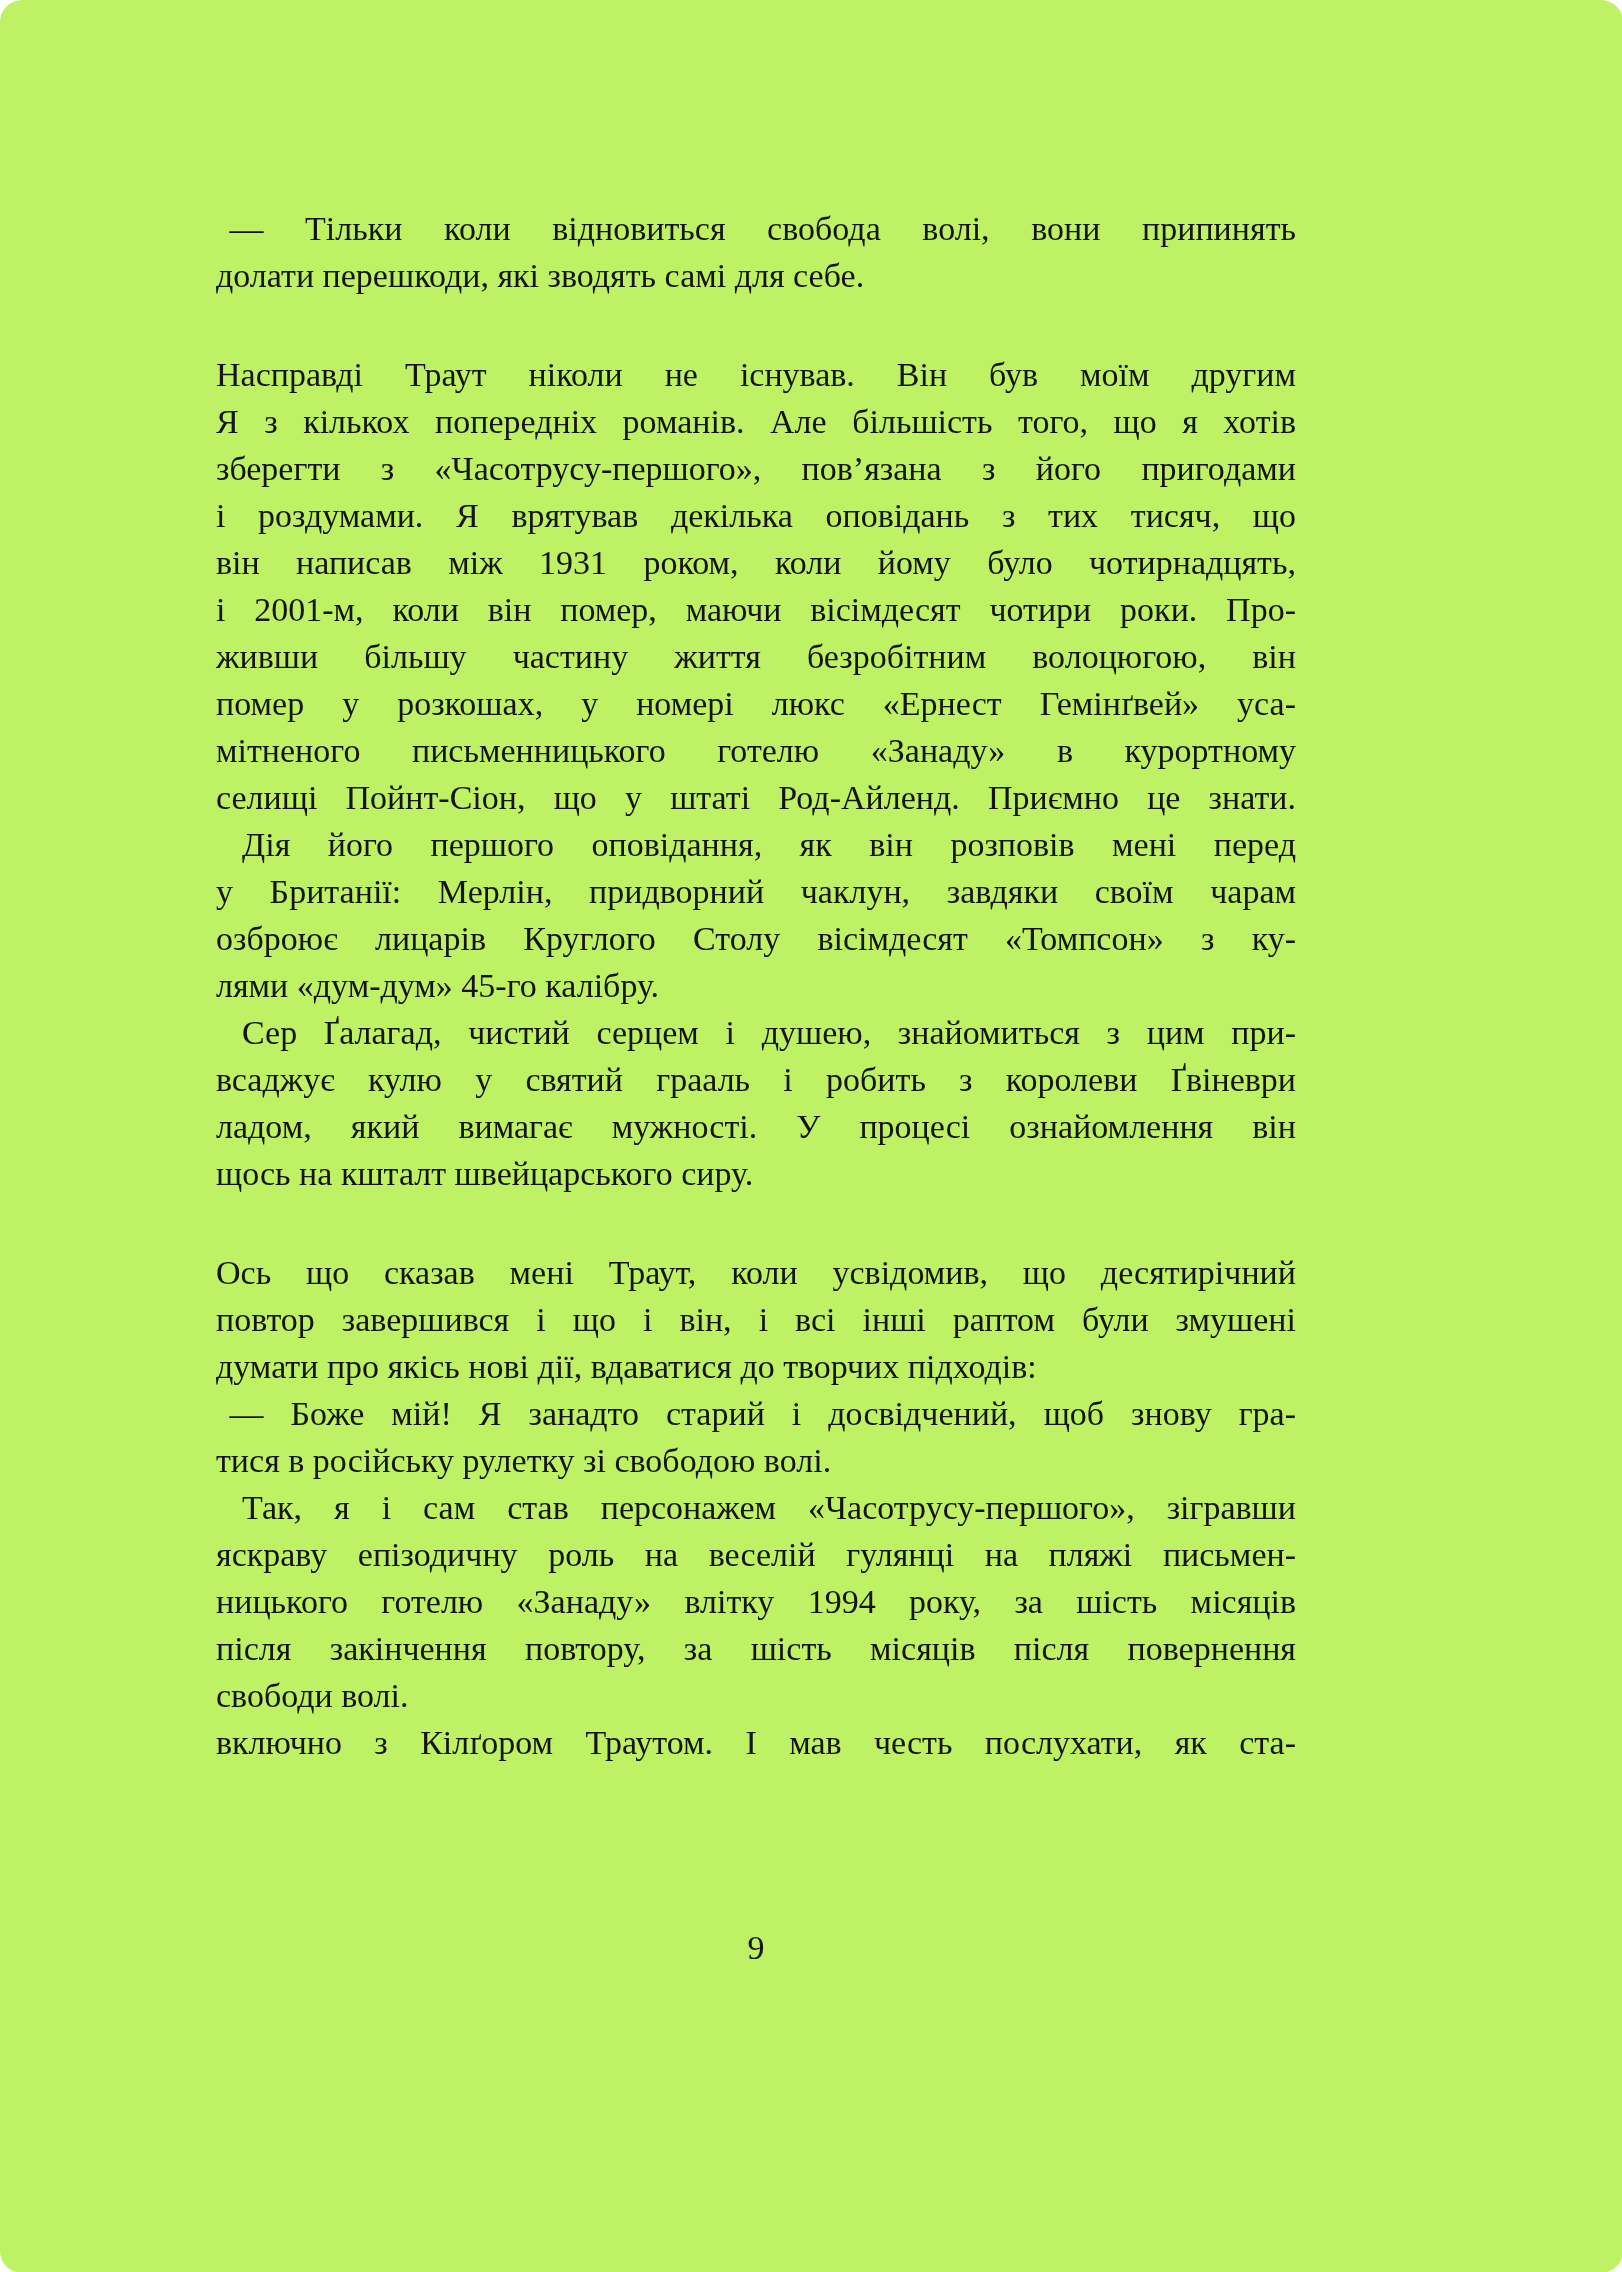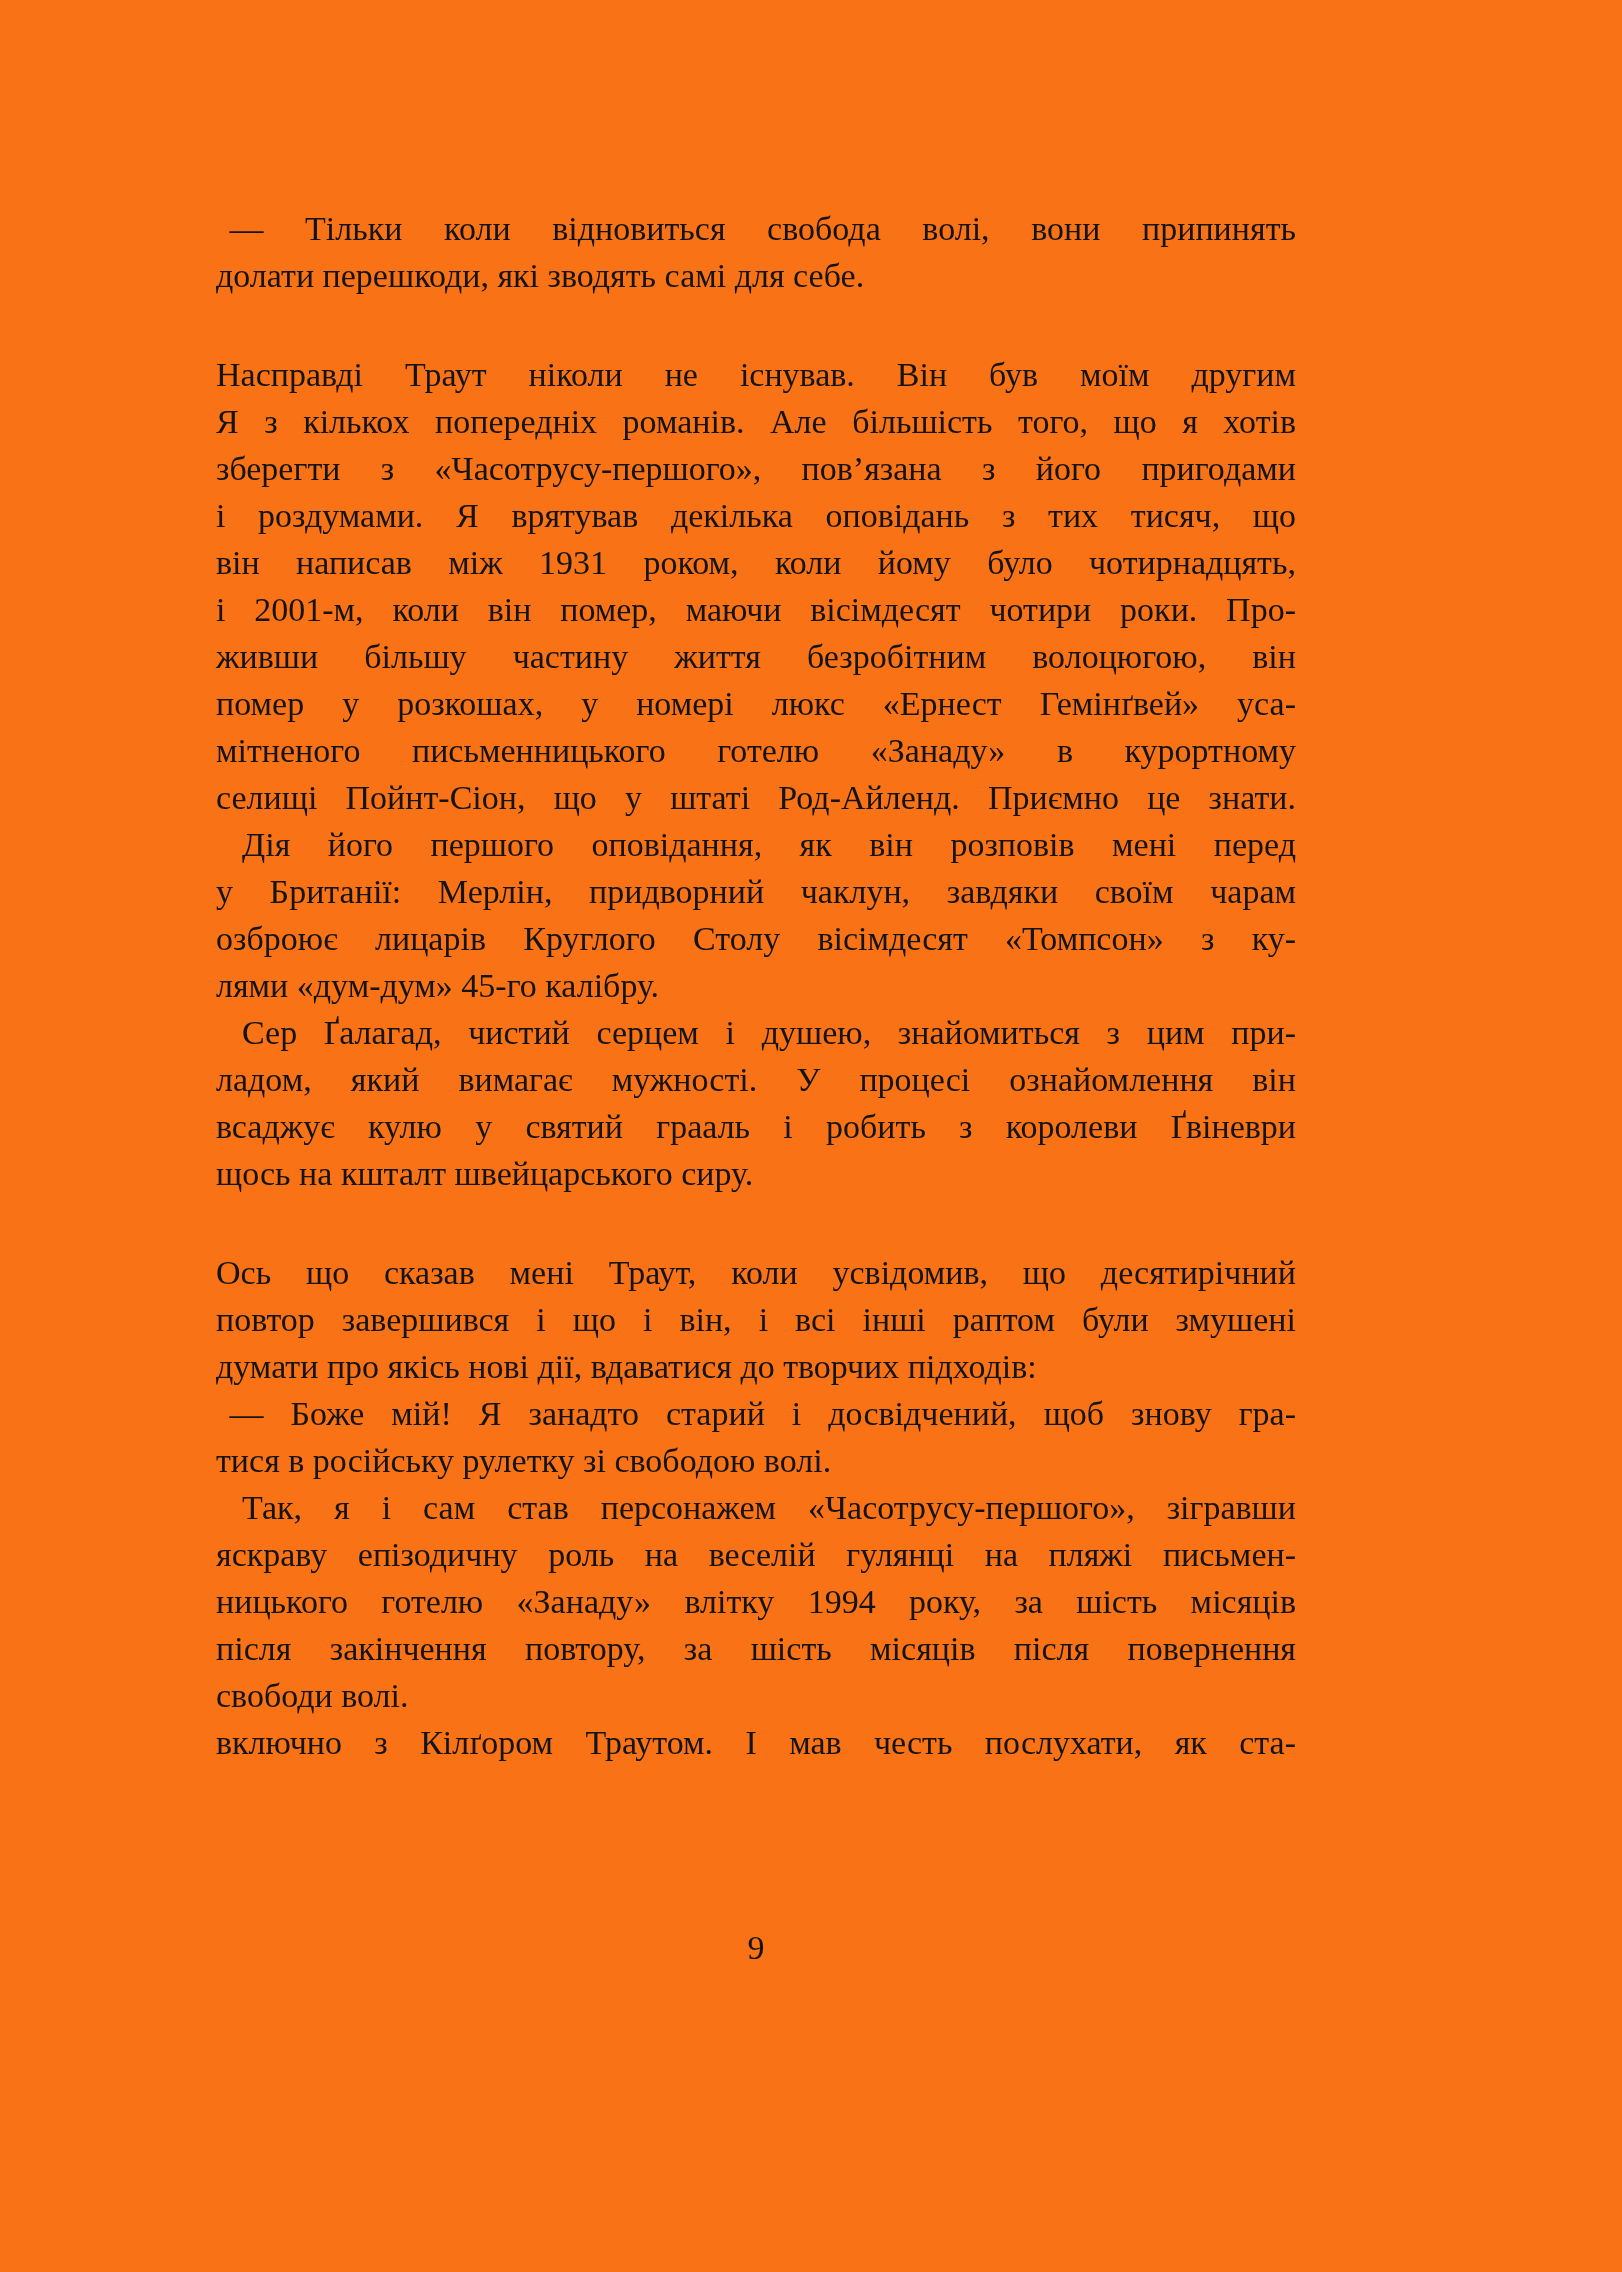--- a/index.html
+++ b/index.html
@@ -9,21 +9,22 @@
   body {
     width: 1623px;
     height: 2273px;
     position: relative;
     background: #ffffff;
     overflow: hidden;
   }
   .page {
     position: absolute;
     inset: 0;
-    background: #f97316;
+    background: #bef264;
+    border-radius: 22px;
   }
   .text-block {
     position: absolute;
     left: 216px;
     top: 205px;
     width: 1080px;
     font-family: "Liberation Serif", "DejaVu Serif", serif;
     font-size: 34px;
     line-height: 47px;
     color: #141414;
@@ -73,22 +74,22 @@
         <div class="line">селищі Пойнт-Сіон, що у штаті Род-Айленд. Приємно це знати.</div>
       </div>
       <div class="para">
         <div class="line indent-first">Дія його першого оповідання, як він розповів мені перед</div>
         <div class="line">у Британії: Мерлін, придворний чаклун, завдяки своїм чарам</div>
         <div class="line">озброює лицарів Круглого Столу вісімдесят «Томпсон» з ку-</div>
         <div class="line no-stretch">лями «дум-дум» 45-го калібру.</div>
       </div>
       <div class="para">
         <div class="line indent-first">Сер Ґалагад, чистий серцем і душею, знайомиться з цим при-</div>
+        <div class="line">всаджує кулю у святий грааль і робить з королеви Ґвіневри</div>
         <div class="line">ладом, який вимагає мужності. У процесі ознайомлення він</div>
-        <div class="line">всаджує кулю у святий грааль і робить з королеви Ґвіневри</div>
         <div class="line no-stretch">щось на кшталт швейцарського сиру.</div>
       </div>
       <div class="para section-break">
         <div class="line">Ось що сказав мені Траут, коли усвідомив, що десятирічний</div>
         <div class="line">повтор завершився і що і він, і всі інші раптом були змушені</div>
         <div class="line no-stretch">думати про якісь нові дії, вдаватися до творчих підходів:</div>
       </div>
       <div class="para">
         <div class="line indent-dialogue">— Боже мій! Я занадто старий і досвідчений, щоб знову гра-</div>
         <div class="line no-stretch">тися в російську рулетку зі свободою волі.</div>

